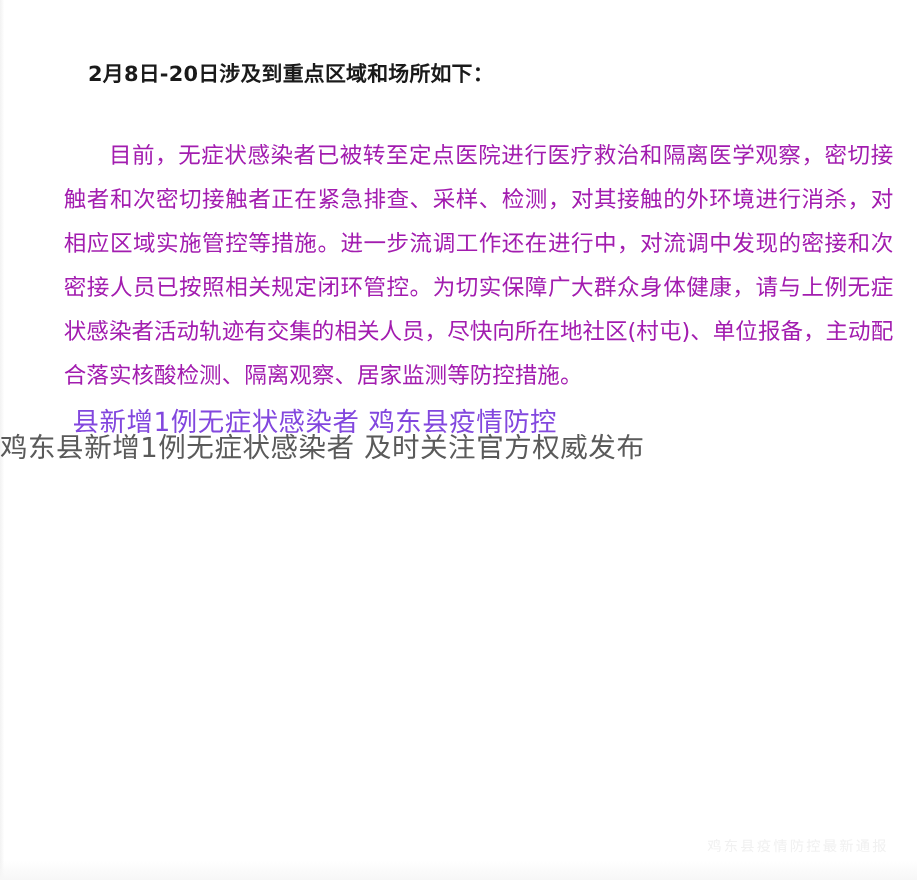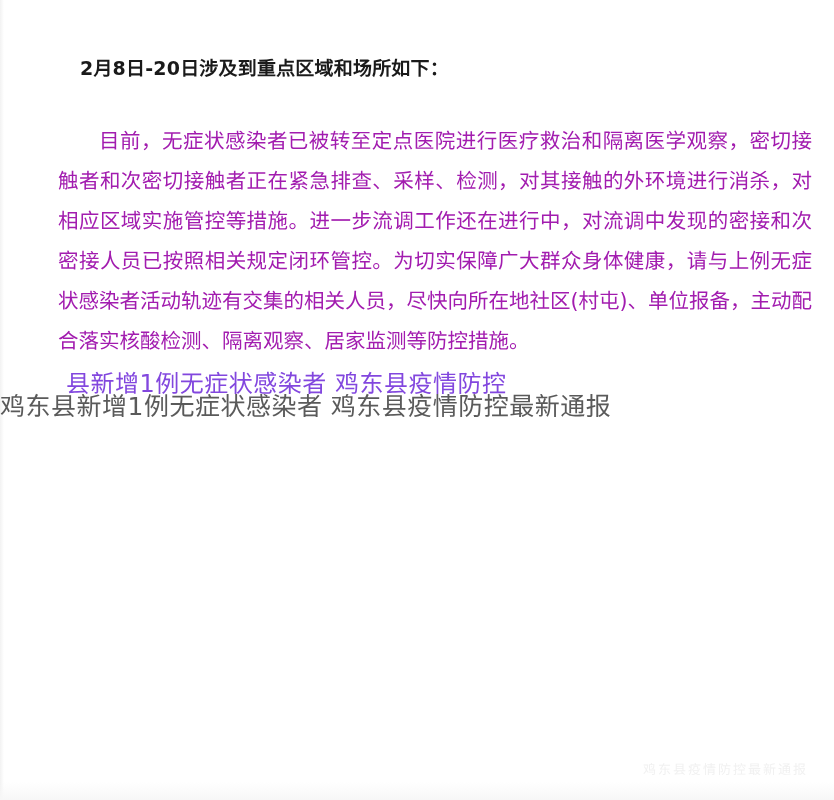--- a/index.html
+++ b/index.html
@@ -153,20 +153,20 @@
     <h1 class="heading">2月8日-20日涉及到重点区域和场所如下：</h1>
 
 
     <p class="para p-status">目前，无症状感染者已被转至定点医院进行医疗救治和隔离医学观察，密切接触者和次密切接触者正在紧急排查、采样、检测，对其接触的外环境进行消杀，对相应区域实施管控等措施。进一步流调工作还在进行中，对流调中发现的密接和次密接人员已按照相关规定闭环管控。为切实保障广大群众身体健康，请与上例无症状感染者活动轨迹有交集的相关人员，尽快向所在地社区(村屯)、单位报备，主动配合落实核酸检测、隔离观察、居家监测等防控措施。</p>
 
 
   </div>
 
   <div class="overlay-band">
     <div class="ghost-caption">县新增1例无症状感染者 鸡东县疫情防控</div>
-    <div class="overlay-caption">鸡东县新增1例无症状感染者  鸡东县疫情防控最新通报</div>
+    <div class="overlay-caption">鸡东县新增1例无症状感染者  及时关注官方权威发布</div>
   </div>
 
   <div class="corner-watermark">鸡东县疫情防控最新通报</div>
 
   <div class="bottom-fade"></div>
 
 </div>
 
 </body></html>

